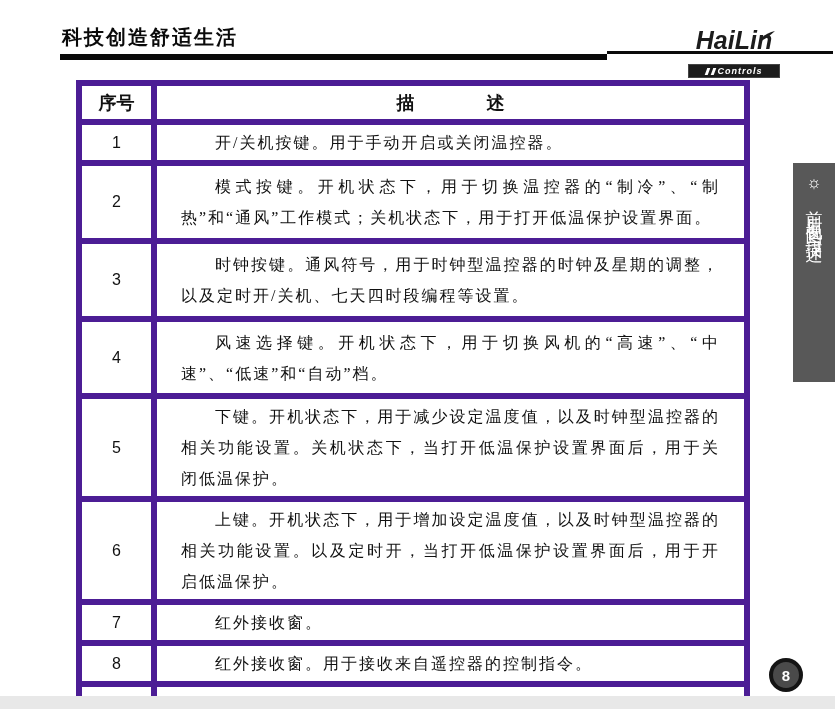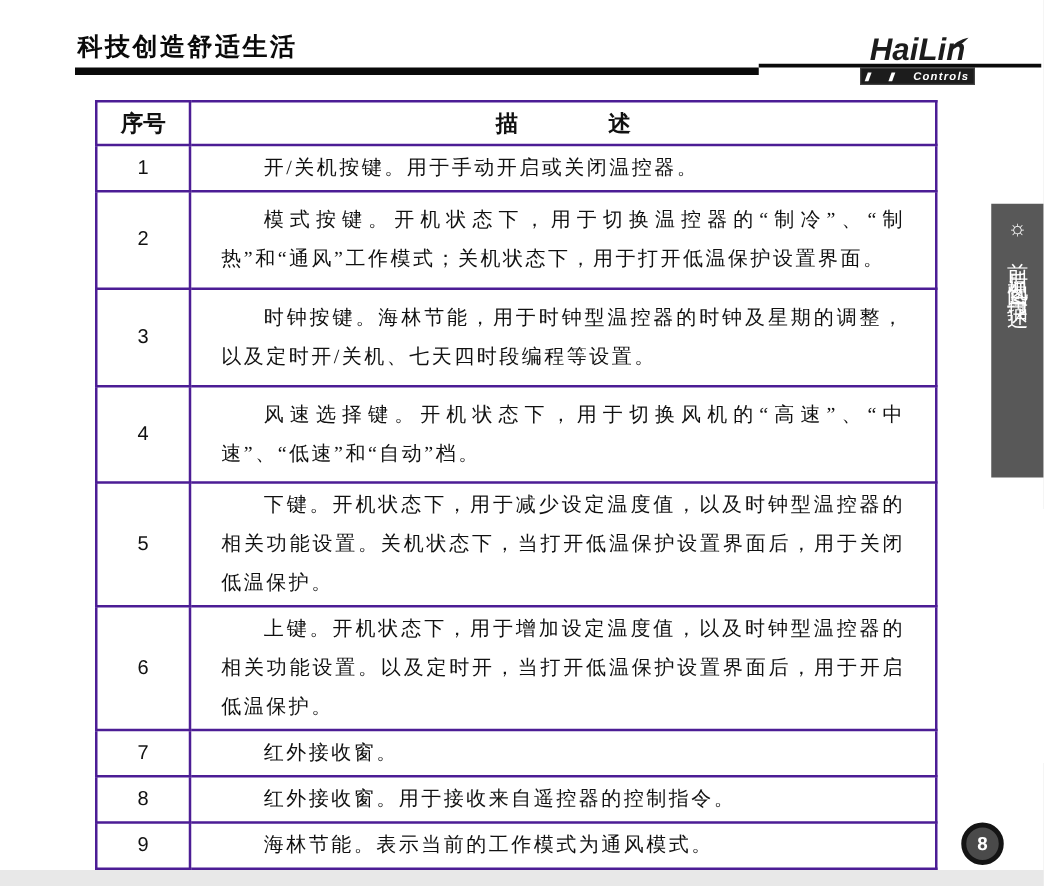--- a/index.html
+++ b/index.html
@@ -18,35 +18,35 @@
   .rule-b { position:absolute; left:607px; top:51px; width:226px; height:3px; background:#0a0a0a; }
 
   .logo { position:absolute; left:688px; top:12px; width:92px; text-align:center; }
   .logo-word {
     position:relative; display:inline-block;
     font-family:"Liberation Sans", sans-serif; font-style:italic; font-weight:bold;
     font-size:25px; line-height:28px; letter-spacing:0px; color:#1c1c1c;margin-top:14px;
   }
   .logo-leaf { position:absolute; right:-4px; top:-7px; }
   .logo-banner {
-    margin-top:0; height:12px; background:#1c1c1c; border:1px solid #444;
-    display:flex; align-items:center; justify-content:center; gap:16px;
+    margin-top:10px; height:12px; background:#1c1c1c; border:1px solid #444;
+    display:flex; align-items:center; justify-content:center; gap:3px;
   }
   .banner-stripe { width:3px; height:7px; background:#fff; transform:skewX(-20deg); }
   .banner-text {
     color:#fff; font-family:"Liberation Sans", sans-serif; font-style:italic;
     font-weight:bold; font-size:9px; line-height:9px; letter-spacing:1px;
   }
 
   
   table.desc-table {
     position:absolute; left:76px; top:80px; width:674px;
     border-collapse:collapse; table-layout:fixed;
   }
-  .desc-table th, .desc-table td { border:2px solid #4c1d95; }
+  .desc-table th, .desc-table td { border:6px solid #4c1d95; }
   .desc-table th {
     height:33px; font-size:18px; font-weight:bold; text-align:center; padding:0;
   }
   col.c-num  { width:75px; }
   td.num {
     text-align:center; vertical-align:middle; font-size:16px;
     font-family:"Liberation Sans", sans-serif; color:#111;
   }
   td.desc {
     vertical-align:middle; padding:2px 24px;
@@ -130,21 +130,21 @@
       <tr>
         <td class="num">1</td>
         <td class="desc">开/关机按键。用于手动开启或关闭温控器。</td>
       </tr>
       <tr>
         <td class="num">2</td>
         <td class="desc">模式按键。开机状态下，用于切换温控器的“制冷”、“制热”和“通风”工作模式；关机状态下，用于打开低温保护设置界面。</td>
       </tr>
       <tr>
         <td class="num">3</td>
-        <td class="desc">时钟按键。海林节能，用于时钟型温控器的时钟及星期的调整，以及定时开/关机、七天四时段编程等设置。</td>
+        <td class="desc">时钟按键。通风符号，用于时钟型温控器的时钟及星期的调整，以及定时开/关机、七天四时段编程等设置。</td>
       </tr>
       <tr>
         <td class="num">4</td>
         <td class="desc">风速选择键。开机状态下，用于切换风机的“高速”、“中速”、“低速”和“自动”档。</td>
       </tr>
       <tr>
         <td class="num">5</td>
         <td class="desc">下键。开机状态下，用于减少设定温度值，以及时钟型温控器的相关功能设置。关机状态下，当打开低温保护设置界面后，用于关闭低温保护。</td>
       </tr>
       <tr>

